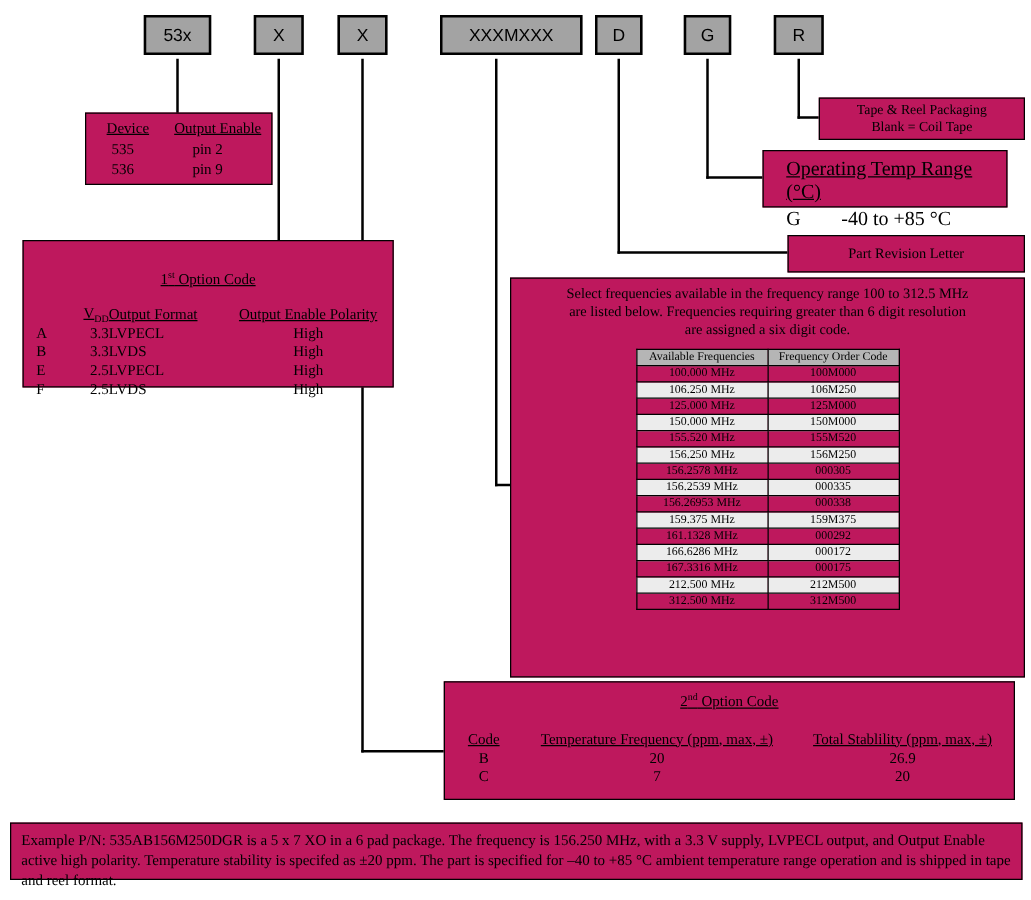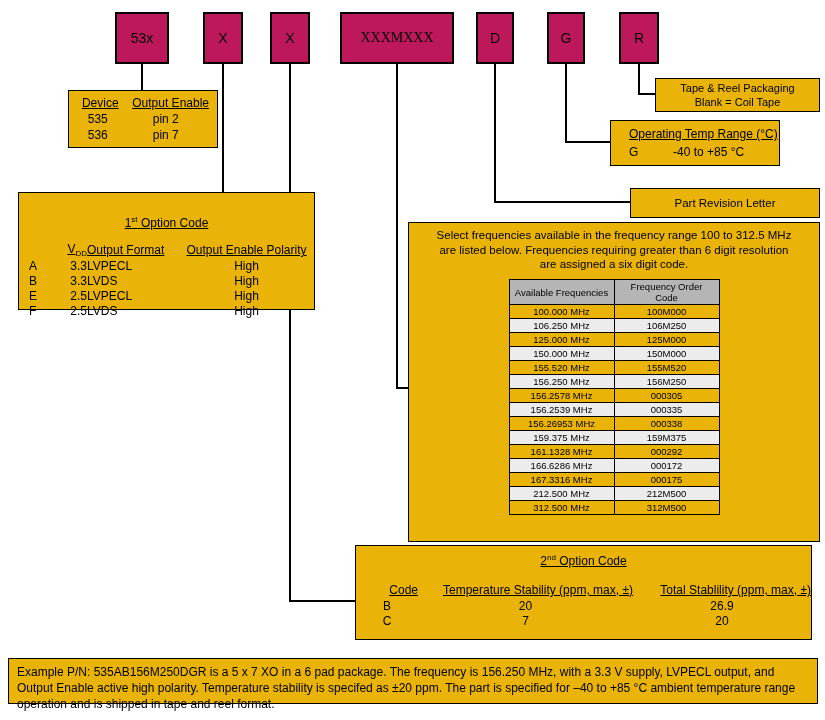--- a/index.html
+++ b/index.html
@@ -1,30 +1,30 @@
 <!DOCTYPE html>
 <html><head>
 <meta charset="utf-8">
 <style>
   * { margin:0; padding:0; box-sizing:border-box; }
   body { font-family:"Liberation Sans", sans-serif; background:#ffffff; color:#000; }
   .canvas { position:relative; width:825px; height:720px; background:#fff; overflow:hidden; }
 
   .topbox {
-    position:absolute; top:12px; height:52px;
-    background:#be185d; border:2px solid #000;
+    position:absolute; top:12px; height:32px;
+    background:#a3a3a3; border:2px solid #000;
     display:flex; align-items:center; justify-content:center;
     font-size:14px;
   }
 
   .vline, .hline { position:absolute; background:#000; }
   .vline { width:2px; }
   .hline { height:2px; }
 
-  .box { position:absolute; background:#eab308; border:1.5px solid #000; font-size:12px; }
+  .box { position:absolute; background:#be185d; border:1.5px solid #000; font-size:12px;font-family:Liberation Serif, serif; }
   .u { text-decoration:underline; }
   sup, sub { font-size:8px; }
 
   
   .device-box { left:68px; top:90px; width:150px; height:58px; padding:3px 6px; }
   .device-box table { border-collapse:collapse; width:100%; font-size:12px; }
   .device-box th { font-weight:normal; text-decoration:underline; text-align:right; padding:0 2px; height:17px; }
   .device-box td { text-align:center; padding:0 2px; height:16px; }
 
   
@@ -36,40 +36,40 @@
   .opt1-table .c-letter { width:32px; padding-left:10px; text-align:left; }
   .opt1-table .c-vdd { width:36px; text-align:right; }
   .opt1-table .c-fmt { width:92px; text-align:left; }
   .opt1-table .c-pol { text-align:center; }
 
   
   .tape-box { left:655px; top:78px; width:165px; height:34px; font-size:11px;
     display:flex; flex-direction:column; justify-content:center; align-items:center; line-height:1.3; }
 
   
-  .temp-box { left:610px; top:120px; width:170px; height:46px; padding:6px 0 0 18px; font-size:12px; }
+  .temp-box { left:610px; top:120px; width:196px; height:46px; padding:6px 0 0 18px; font-size:16px; }
   .temp-row { margin-top:4px; }
   .temp-row .tcode { display:inline-block; width:44px; }
 
   
   .revision-box { left:630px; top:188px; width:190px; height:30px;
     display:flex; align-items:center; justify-content:center; font-size:11.5px; }
 
   
   .freq-box { left:408px; top:222px; width:412px; height:320px; text-align:center; padding-top:5px; font-size:11.5px; }
   .freq-desc { line-height:1.28; }
   .freq-table { margin:7px auto 0; border-collapse:collapse; font-size:9.5px; }
   .freq-table th, .freq-table td { border:1px solid #000; padding:1px 4px; text-align:center; }
   .freq-table th { background:#b5b5b5; font-weight:normal; width:105px; }
   .freq-table tr:nth-child(odd) td { background:#ececec; }
 
   
   .option2-box { left:355px; top:545px; width:457px; height:95px; padding-top:7px; font-size:12px; }
   .opt2-table { width:100%; border-collapse:collapse; margin-top:14px; font-size:12px; }
-  .opt2-table th { font-weight:normal; text-decoration:underline; text-align:right; height:16px; }
+  .opt2-table th { font-weight:normal; text-decoration:underline; text-align:center; height:16px; }
   .opt2-table td { text-align:center; height:15px; }
   .opt2-table .c-code { width:62px; }
   .opt2-table .c-temp { width:215px; }
 
   
   .example-box { left:8px; top:658px; width:810px; height:46px; padding:5px 8px; font-size:12px; line-height:1.35; text-align:left; }
 </style>
 </head>
 <body>
 
@@ -84,39 +84,39 @@
   <div class="vline" style="left:494px; top:47px; height:156px;"></div>
   <div class="hline" style="left:494px; top:201px; width:136px;"></div>
   <div class="vline" style="left:565px; top:47px; height:96px;"></div>
   <div class="hline" style="left:565px; top:141px; width:45px;"></div>
   <div class="vline" style="left:638px; top:47px; height:48px;"></div>
   <div class="hline" style="left:638px; top:93px; width:17px;"></div>
 
   <div class="topbox" style="left:115px; width:54px;">53x</div>
   <div class="topbox" style="left:203px; width:40px;">X</div>
   <div class="topbox" style="left:270px; width:40px;">X</div>
-  <div class="topbox" style="left:340px; width:114px;font-family:Liberation Serif, serif;">XXXMXXX</div>
+  <div class="topbox" style="left:352px; width:114px;">XXXMXXX</div>
   <div class="topbox" style="left:476px; width:38px;">D</div>
   <div class="topbox" style="left:547px; width:38px;">G</div>
   <div class="topbox" style="left:619px; width:40px;">R</div>
 
   <div class="box device-box">
     <table>
       <tbody>
           <tr>
         <th>Device</th>
         <th>Output Enable</th>
       </tr>
       <tr>
         <td>535</td>
         <td>pin 2</td>
       </tr>
       <tr>
         <td>536</td>
-        <td>pin 7</td>
+        <td>pin 9</td>
       </tr>
     </tbody>
       </table>
   </div>
 
   <div class="box option1-box">
     <div class="box-title">
       <span class="u"><span>1</span><sup>st</sup><span> Option Code</span></span>
     </div>
     <table class="opt1-table">
@@ -248,21 +248,21 @@
   </div>
 
   <div class="box option2-box">
     <div class="box-title">
       <span class="u"><span>2</span><sup>nd</sup><span> Option Code</span></span>
     </div>
     <table class="opt2-table">
       <tbody>
           <tr>
         <th class="c-code">Code</th>
-        <th class="c-temp">Temperature Stability (ppm, max, ±)</th>
+        <th class="c-temp">Temperature Frequency (ppm, max, ±)</th>
         <th>Total Stablility (ppm, max, ±)</th>
       </tr>
       <tr>
         <td class="c-code">B</td>
         <td class="c-temp">20</td>
         <td>26.9</td>
       </tr>
       <tr>
         <td class="c-code">C</td>
         <td class="c-temp">7</td>

